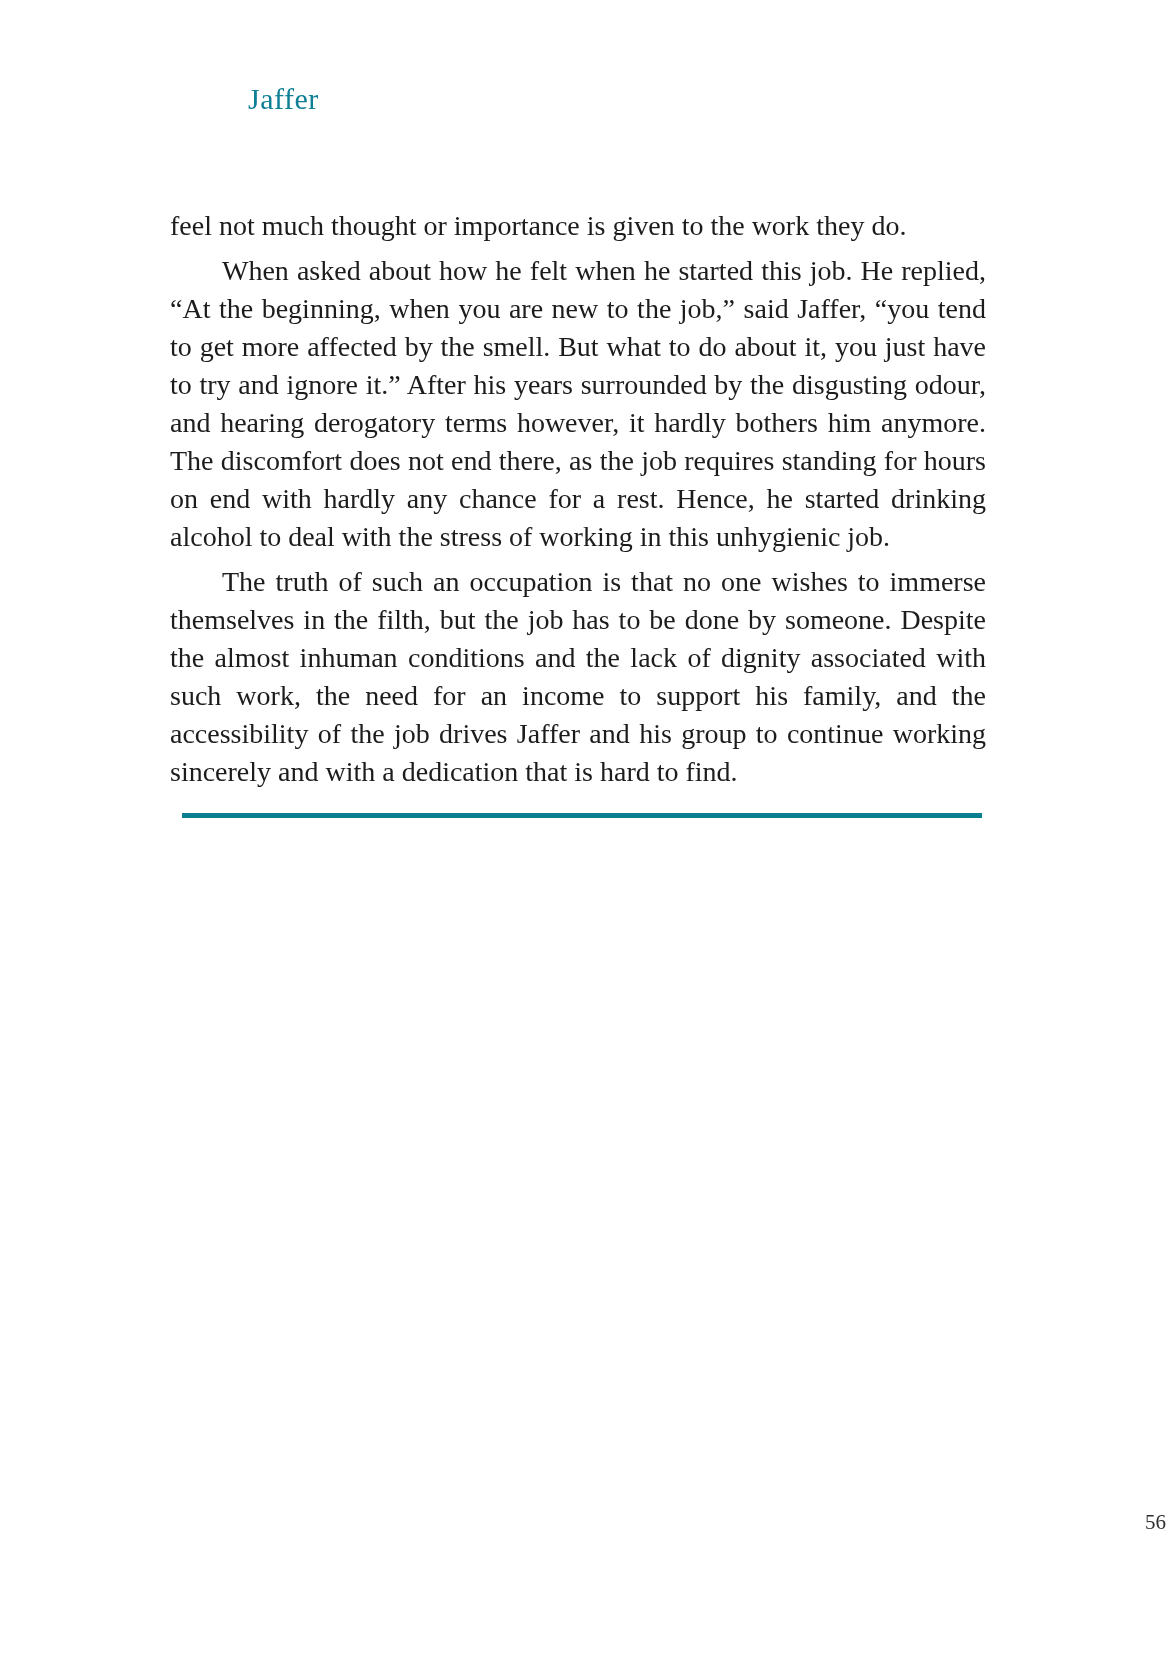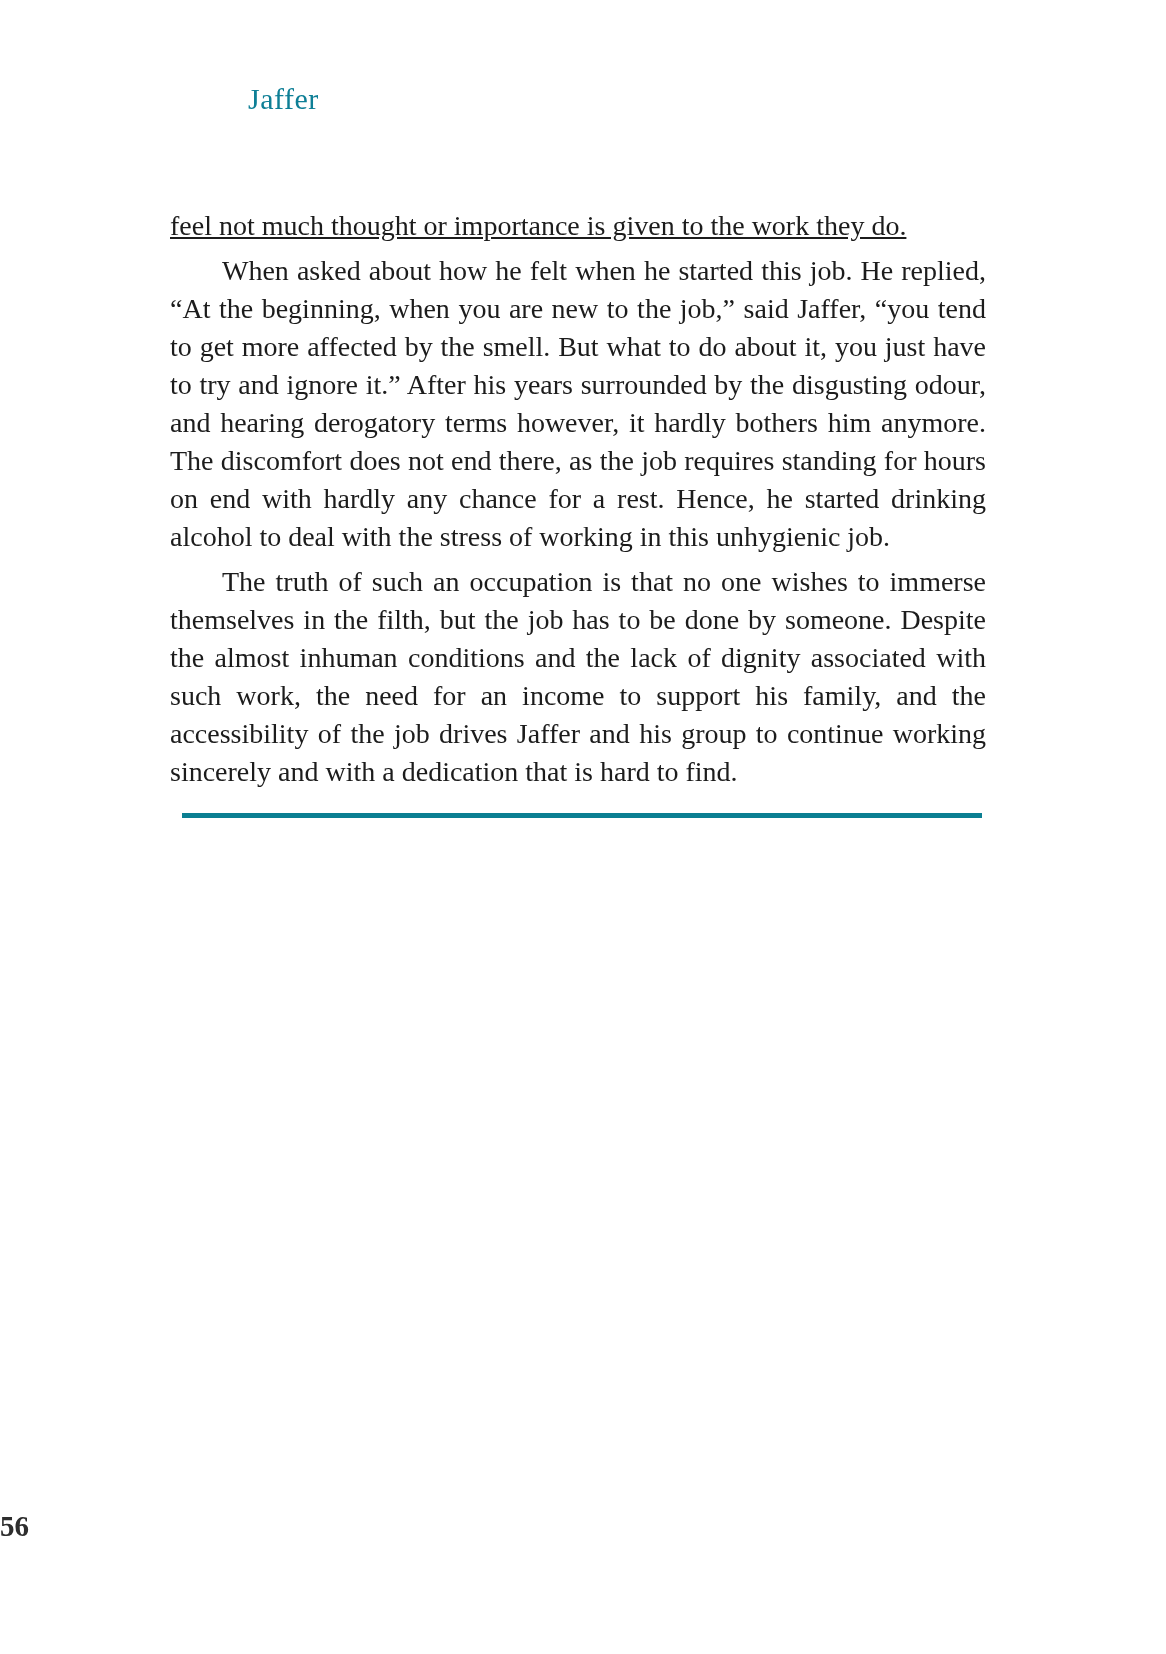--- a/index.html
+++ b/index.html
@@ -33,37 +33,35 @@
     font-size: 28px;
     line-height: 38px;
     text-align: justify;
   }
   .para {
     margin: 0 0 7px 0;
     text-indent: 52px;
   }
   .para.no-indent {
     text-indent: 0;
-    text-decoration: underline;
   }
   .divider {
     border: none;
     margin: 22px 4px 0 12px;
     height: 5px;
     background: #0b7f92;
   }
   .page-number {
     position: absolute;
     left: 0;
     top: 1510px;
     width: 100%;
-    text-align: left;
-    font-size: 29px;
+    text-align: right;
+    font-size: 21px;
     color: #2e2e2e;
-    font-weight: bold;
   }
 </style>
 </head>
 <body>
 
 <div class="page">
 
   <div class="running-header">Jaffer</div>
 
   <div class="body-text">

